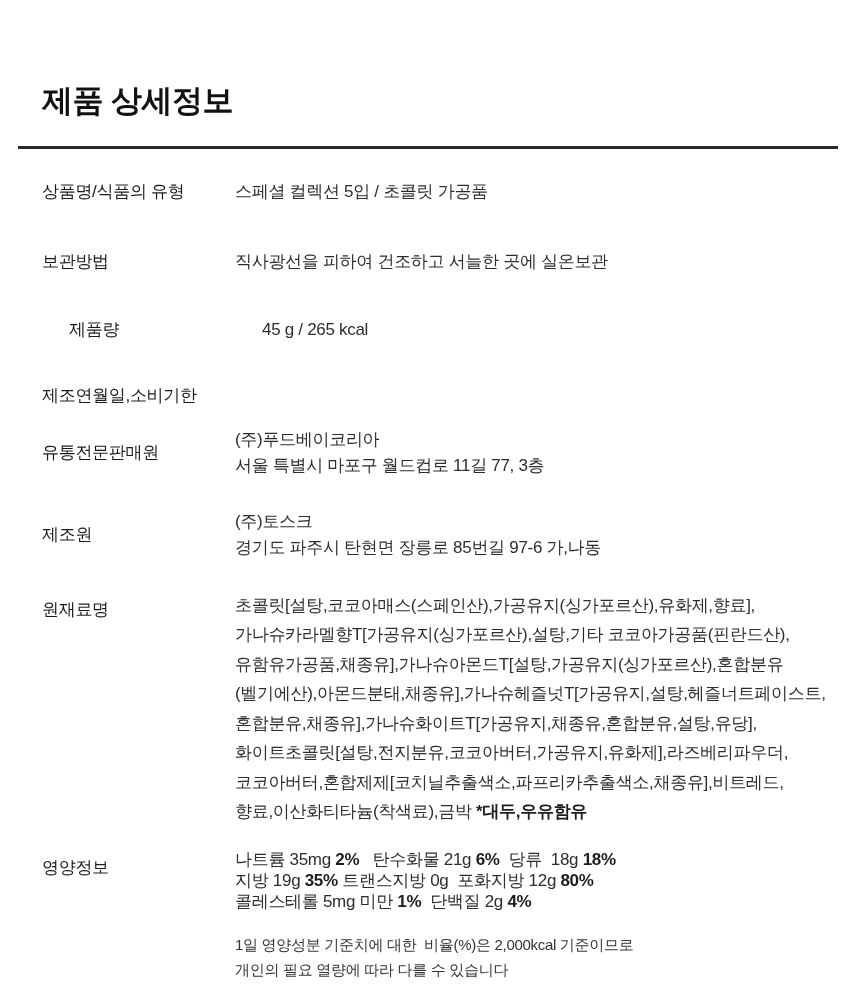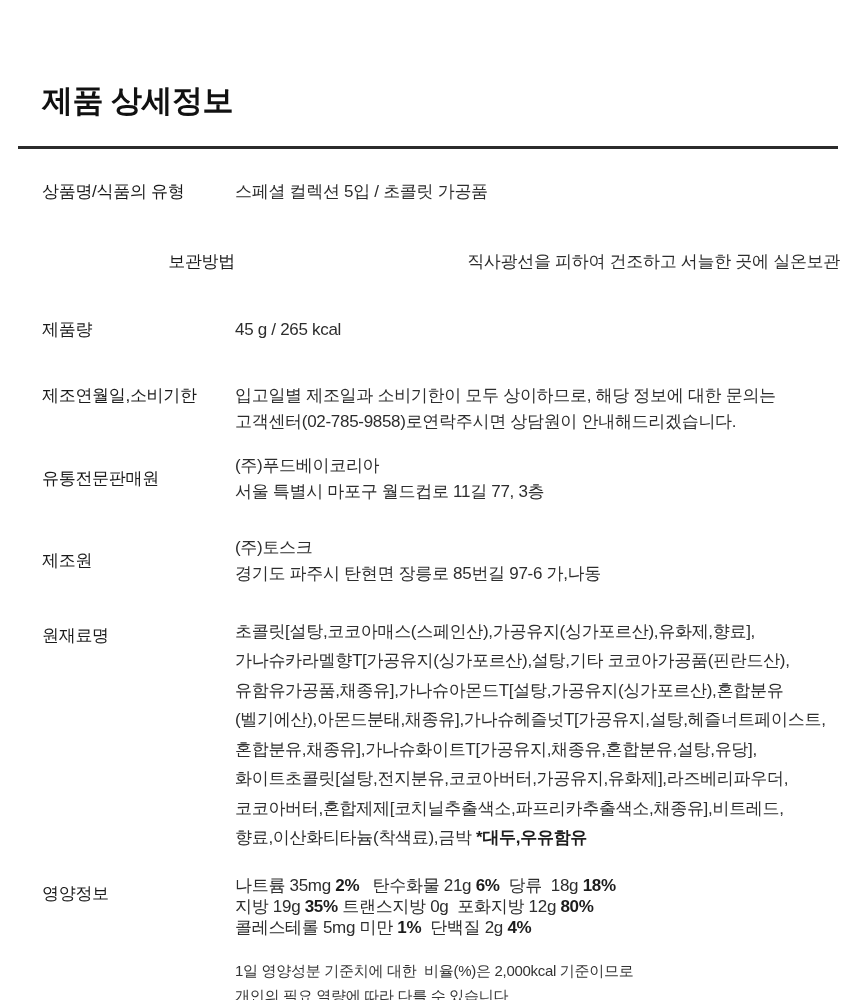--- a/index.html
+++ b/index.html
@@ -42,22 +42,22 @@
   .row-value {
     font-size: 17px;
     font-weight: 400;
     color: #2d2d2d;
     line-height: 26px;
     letter-spacing: -0.3px;
     white-space: pre-wrap;
   }
 
   .row-product   { margin-top: 30px; }
-  .row-storage   { margin-top: 44px; text-align: right; }
-  .row-amount    { margin-top: 42px; }
+  .row-storage   { margin-top: 44px; }
+  .row-amount    { margin-top: 42px; margin-left: 27px; }
   .row-dates     { margin-top: 40px; }
   .row-seller    { margin-top: 18px; }
   .row-maker     { margin-top: 30px; }
   .row-ingredients { margin-top: 30px; }
   .row-nutrition { margin-top: 22px; }
 
   .row-seller .row-label,
   .row-maker .row-label { padding-top: 13px; }
   .row-ingredients .row-label,
   .row-nutrition .row-label { padding-top: 6px; }
@@ -103,22 +103,20 @@
       <div class="row-value">직사광선을 피하여 건조하고 서늘한 곳에 실온보관</div>
     </div>
 
     <div class="row row-amount">
       <div class="row-label">제품량</div>
       <div class="row-value">45 g / 265 kcal</div>
     </div>
 
     <div class="row row-dates">
       <div class="row-label">제조연월일,소비기한</div>
-      <div class="row-value">입고일별 제조일과 소비기한이 모두 상이하므로, 해당 정보에 대한 문의는
-고객센터(02-785-9858)로연락주시면 상담원이 안내해드리겠습니다.</div>
     </div>
 
     <div class="row row-seller">
       <div class="row-label">유통전문판매원</div>
       <div class="row-value">(주)푸드베이코리아
 서울 특별시 마포구 월드컵로 11길 77, 3층</div>
     </div>
 
     <div class="row row-maker">
       <div class="row-label">제조원</div>

